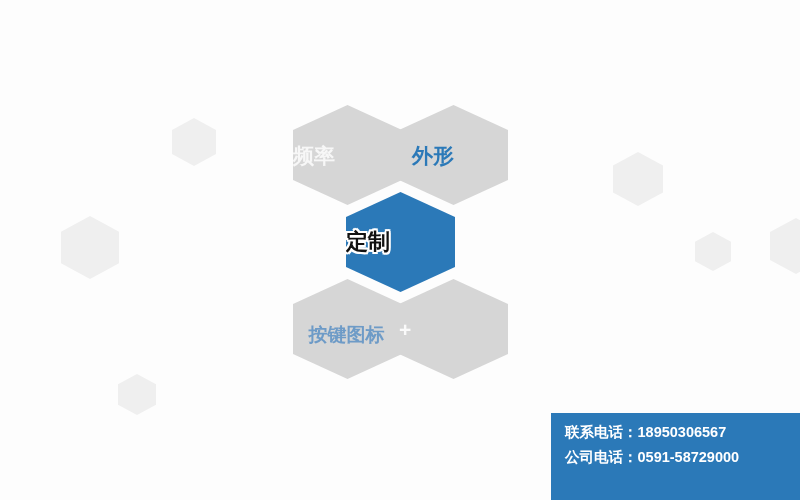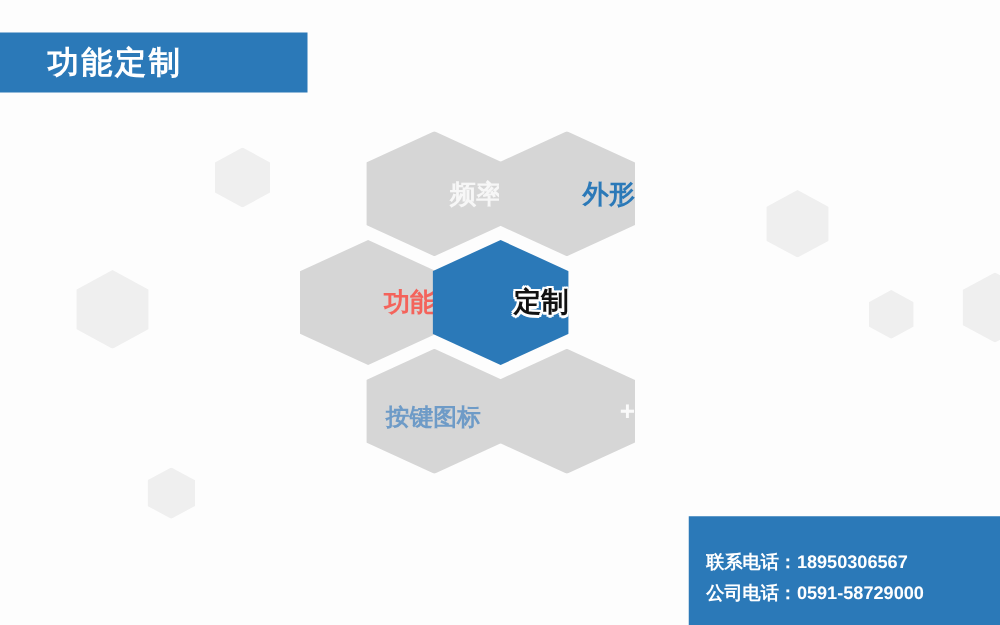--- a/index.html
+++ b/index.html
@@ -54,21 +54,21 @@
     height: 500px;
   }
   .hex {
     position: absolute;
     width: 109px;
     height: 100px;
     background: #d6d6d6;
     clip-path: polygon(50% 0%, 100% 25%, 100% 75%, 50% 100%, 0% 75%, 0% 25%);
     display: flex;
     align-items: center;
-    justify-content: flex-end;
+    justify-content: flex-start;
     box-sizing: border-box;
   }
   .hex .hex-label {
     font-size: 21px;
     font-weight: bold;
     line-height: 1;
     white-space: nowrap;
     text-align: center;
   }
   .hex.center {
@@ -105,21 +105,21 @@
 
   
   #contact-box {
     position: absolute;
     left: 551px;
     top: 413px;
     width: 249px;
     height: 87px;
     background: #2b79b8;
     box-sizing: border-box;
-    padding: 25px 0 0 14px;
+    padding: 7px 0 0 14px;
   }
   #contact-box .contact-line {
     color: #ffffff;
     font-size: 14.5px;
     font-weight: bold;
     line-height: 25px;
     white-space: nowrap;
   }
 </style>
 </head>
@@ -129,37 +129,31 @@
 
   <div id="deco-layer">
     <div class="deco-hex" style="left:172px; top:118px; width:44px; height:48px;"></div>
     <div class="deco-hex" style="left:61px; top:216px; width:58px; height:63px;"></div>
     <div class="deco-hex" style="left:118px; top:374px; width:38px; height:41px;"></div>
     <div class="deco-hex" style="left:613px; top:152px; width:50px; height:54px;"></div>
     <div class="deco-hex" style="left:695px; top:232px; width:36px; height:39px;"></div>
     <div class="deco-hex" style="left:770px; top:218px; width:52px; height:56px;"></div>
   </div>
 
-  <div id="title-banner">
-    <span class="title-text">功能定制</span>
-  </div>
 
   <div id="hex-cluster">
 
     <div class="hex" style="left:293px; top:105px;">
       <span class="hex-label lbl-white">频率</span>
     </div>
 
     <div class="hex" style="left:399px; top:105px;">
       <span class="hex-label lbl-blue">外形</span>
     </div>
 
-    <div class="hex" style="left:240px; top:192px;">
-      <span class="hex-label lbl-red">功能</span>
-    </div>
 
     <div class="hex center" style="left:346px; top:192px;">
       <span class="hex-label">定制</span>
     </div>
 
 
     <div class="hex" style="left:293px; top:279px;">
       <span class="hex-label wide lbl-steel">按键图标</span>
     </div>
 

